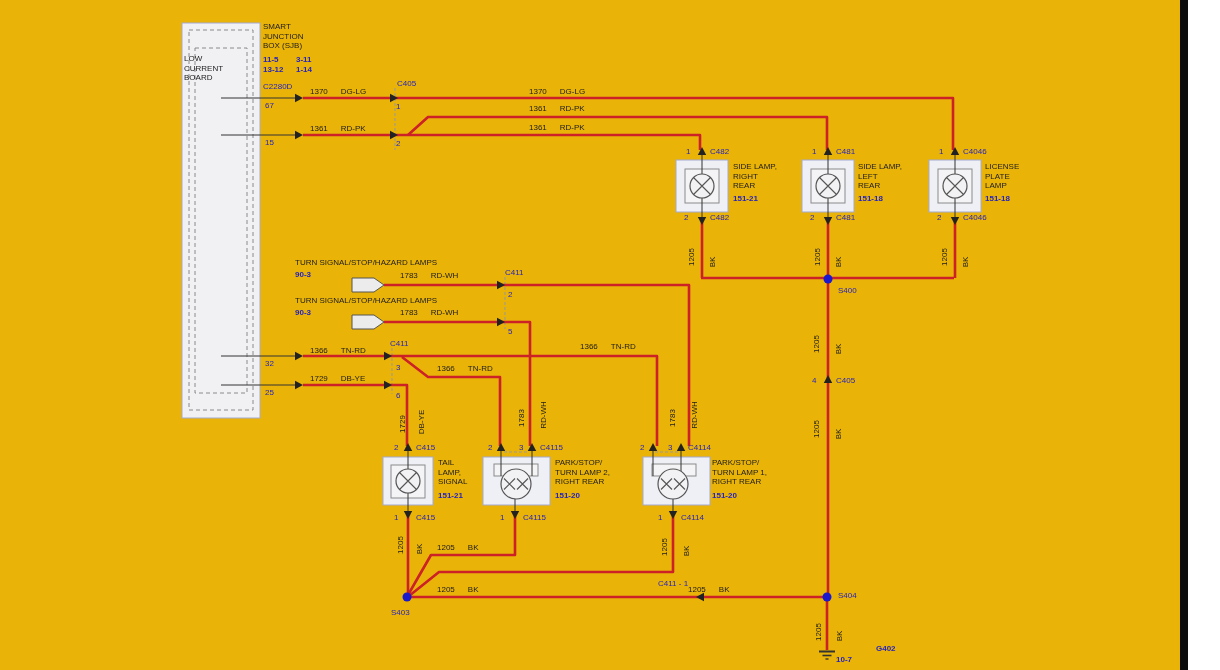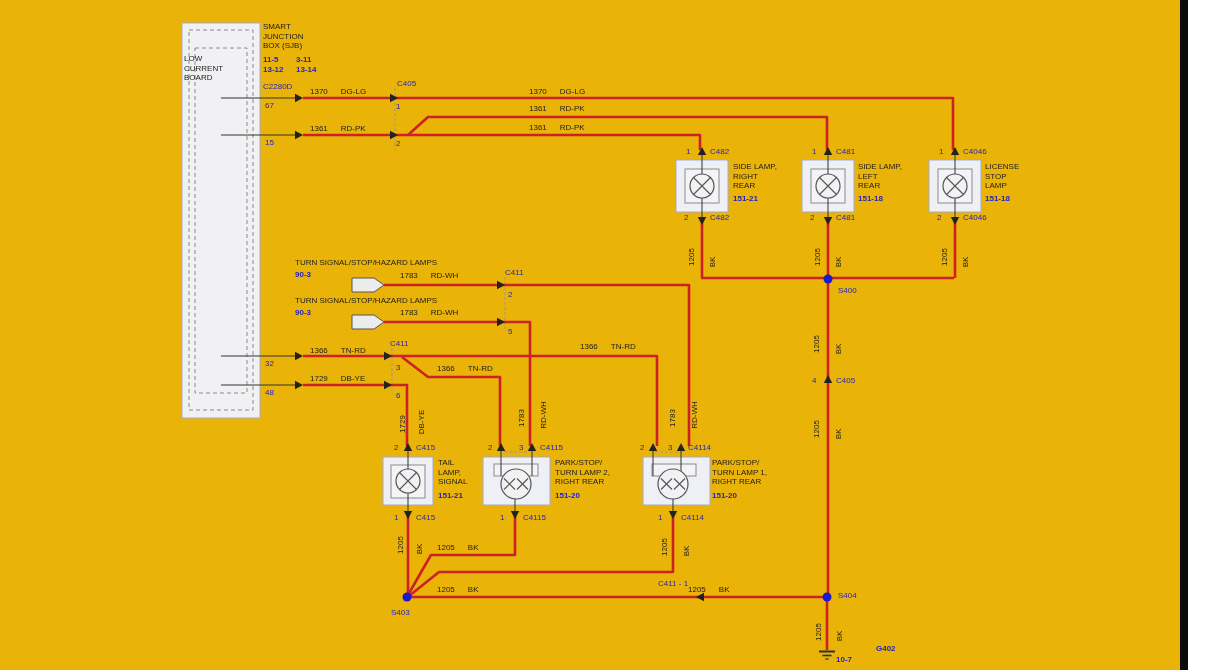--- a/index.html
+++ b/index.html
@@ -144,29 +144,29 @@
       <path d="M825.5,659 H828.5" stroke-width="1.4"></path>
     </g>
   </svg>
 
   <div class="lbl" style="left:263px;top:22px;">SMART
 JUNCTION
 BOX (SJB)</div>
   <div class="lbl blu b" style="left:263px;top:55px;">11-5</div>
   <div class="lbl blu b" style="left:296px;top:55px;">3-11</div>
   <div class="lbl blu b" style="left:263px;top:65px;">13-12</div>
-  <div class="lbl blu b" style="left:296px;top:65px;">13-14</div>
+  <div class="lbl blu b" style="left:296px;top:65px;">1-14</div>
   <div class="lbl" style="left:184px;top:54px;">LOW
 CURRENT
 BOARD</div>
   <div class="lbl blu" style="left:263px;top:82px;">C2280D</div>
   <div class="lbl blu" style="left:265px;top:101px;">67</div>
   <div class="lbl blu" style="left:265px;top:138px;">15</div>
   <div class="lbl blu" style="left:265px;top:359px;">32</div>
-  <div class="lbl blu" style="left:265px;top:388px;">48</div>
+  <div class="lbl blu" style="left:265px;top:388px;">25</div>
 
   <div class="lbl blu" style="left:397px;top:79px;">C405</div>
   <div class="lbl blu" style="left:396px;top:102px;">1</div>
   <div class="lbl blu" style="left:396px;top:139px;">2</div>
 
   <div class="lbl wl" style="left:310px;top:87px;"><span>1370</span><span class="wc">DG-LG</span></div>
   <div class="lbl wl" style="left:310px;top:124px;"><span>1361</span><span class="wc">RD-PK</span></div>
   <div class="lbl wl" style="left:529px;top:87px;"><span>1370</span><span class="wc">DG-LG</span></div>
   <div class="lbl wl" style="left:529px;top:104px;"><span>1361</span><span class="wc">RD-PK</span></div>
   <div class="lbl wl" style="left:529px;top:123px;"><span>1361</span><span class="wc">RD-PK</span></div>
@@ -212,21 +212,21 @@
   <div class="lbl" style="left:858px;top:162px;">SIDE LAMP,
 LEFT
 REAR</div>
   <div class="lbl blu b" style="left:858px;top:194px;">151-18</div>
 
   <div class="lbl blu" style="left:939px;top:147px;">1</div>
   <div class="lbl blu" style="left:963px;top:147px;">C4046</div>
   <div class="lbl blu" style="left:937px;top:213px;">2</div>
   <div class="lbl blu" style="left:963px;top:213px;">C4046</div>
   <div class="lbl" style="left:985px;top:162px;">LICENSE
-STOP
+PLATE
 LAMP</div>
   <div class="lbl blu b" style="left:985px;top:194px;">151-18</div>
 
   <div class="lbl blu" style="left:838px;top:286px;">S400</div>
   <div class="lbl blu" style="left:391px;top:608px;">S403</div>
   <div class="lbl blu" style="left:838px;top:591px;">S404</div>
   <div class="lbl blu" style="left:876px;top:644px;font-weight:bold;">G402</div>
   <div class="lbl blu b" style="left:836px;top:655px;">10-7</div>
 
   <div class="lbl blu" style="left:394px;top:443px;">2</div>

